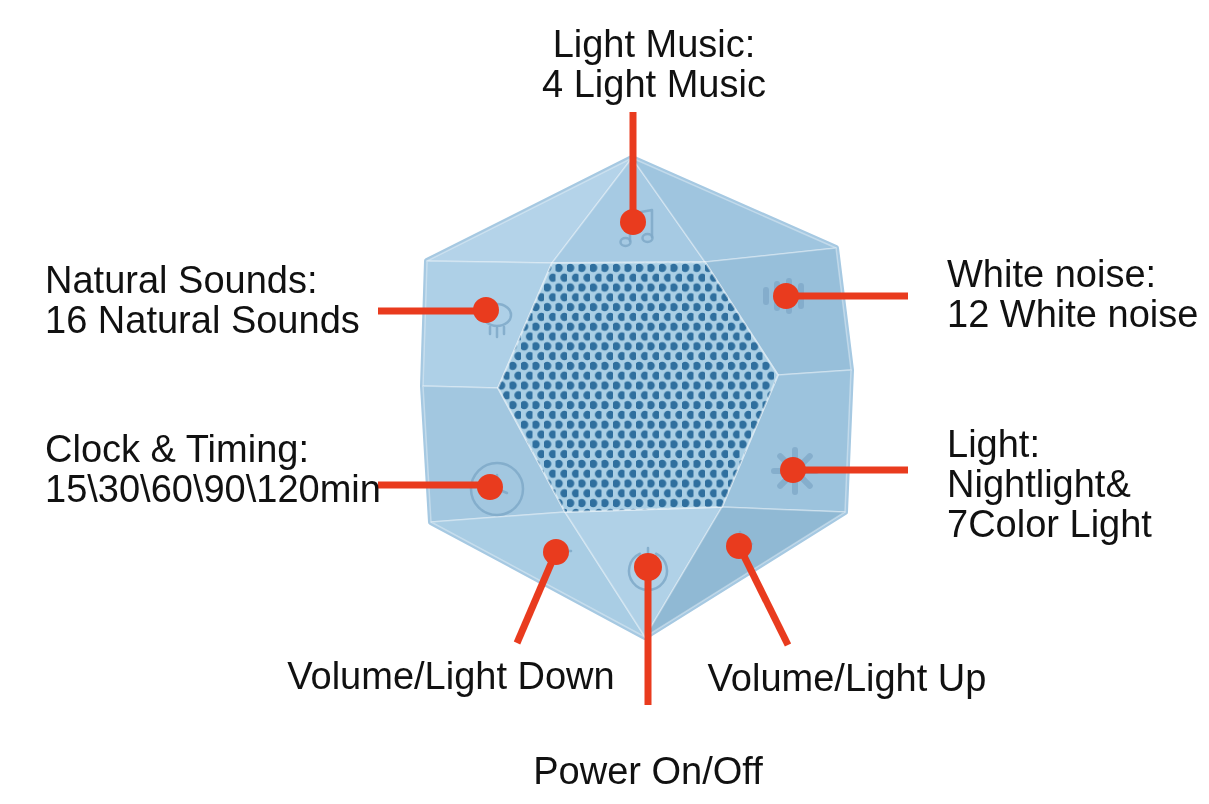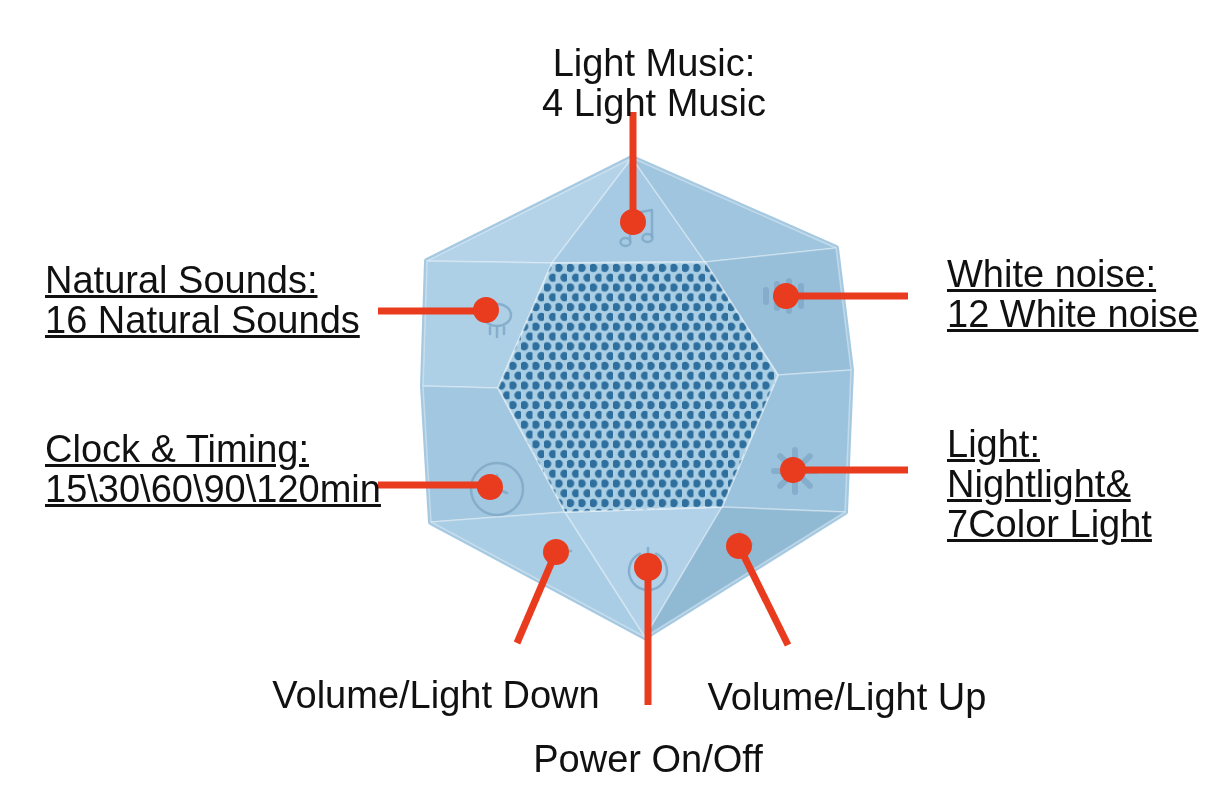--- a/index.html
+++ b/index.html
@@ -11,22 +11,22 @@
     font-family:"Liberation Sans", sans-serif;
   }
   .device-svg{position:absolute;left:0;top:0;}
   .label{
     position:absolute;
     color:var(--text,#111);
     font-size:38px;
     line-height:40px;
     white-space:nowrap;
   }
-  .align-left{text-align:left;text-decoration:underline;}
-  .align-center{text-align:center;margin-top:19px;}
+  .align-left{text-align:left;}
+  .align-center{text-align:center;}
   
   .facet{stroke:rgba(255,255,255,0.35);stroke-width:1.5;stroke-linejoin:round;}
   .f-base{fill:var(--body-blue,#a6c9e2);stroke:var(--body-blue,#a6c9e2);stroke-width:6;stroke-linejoin:round;}
   .f1{fill:#a6cae3;} .f2{fill:#b4d3e9;} .f3{fill:#9fc5df;}
   .f4{fill:#aed0e7;} .f5{fill:#97bfda;} .f6{fill:#a2c7e0;}
   .f7{fill:#9cc3dd;} .f8{fill:#a9cde4;} .f9{fill:#b0d1e7;}
   .f10{fill:#90b9d4;}
   .grille-bg{fill:var(--grille-bg,#aacfe5);}
   .grille-dot{fill:var(--grille-hole,#2f6f9e);}
   .grille-edge{fill:none;stroke:rgba(255,255,255,0.45);stroke-width:2;stroke-linejoin:round;}
@@ -156,25 +156,25 @@
     <div>Clock &amp; Timing:</div>
     <div>15\30\60\90\120min</div>
   </div>
 
   <div class="label align-left" style="left:947px;top:424px">
     <div>Light:</div>
     <div>Nightlight&amp;</div>
     <div>7Color Light</div>
   </div>
 
-  <div class="label align-center" style="left:236px;top:656px;width:400px">
+  <div class="label align-center" style="left:251px;top:656px;width:400px">
     <div>Volume/Light Down</div>
   </div>
 
   <div class="label align-center" style="left:647px;top:658px;width:400px">
     <div>Volume/Light Up</div>
   </div>
 
-  <div class="label align-center" style="left:448px;top:720px;width:400px">
+  <div class="label align-center" style="left:448px;top:751px;width:400px">
     <div>Power On/Off</div>
   </div>
 
 </div>
 
 </body></html>

